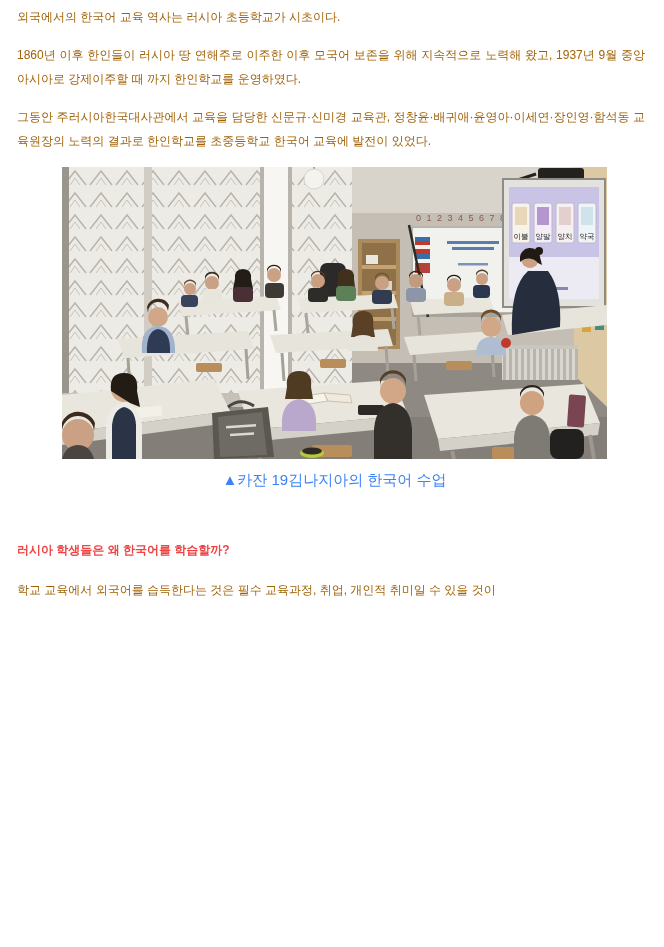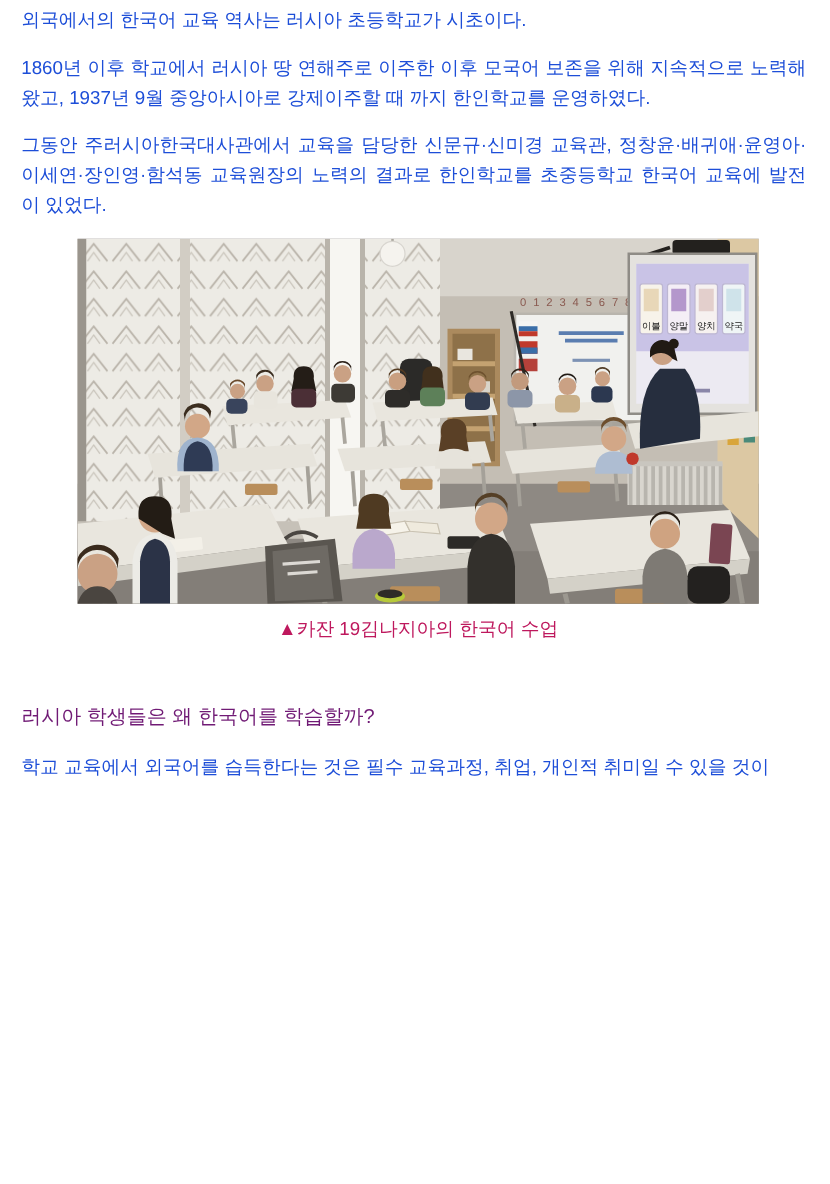--- a/index.html
+++ b/index.html
@@ -7,23 +7,23 @@
     width: 664px;
     height: 947px;
     background: #ffffff;
     overflow: hidden;
     font-family: "Liberation Sans", "DejaVu Sans", sans-serif;
   }
   .article {
     padding: 5px 19px 0 17px;
   }
   .para {
-    font-size: 15px;
+    font-size: 12px;
     line-height: 24px;
-    color: #1d4ed8;
+    color: #a16207;
     text-align: justify;
     margin: 0 0 14px 0;
     overflow-wrap: break-word;
     word-break: break-all;
   }
   .photo-figure {
     margin: 0 0 0 45px;
     padding: 0;
     width: 545px;
   }
@@ -31,43 +31,43 @@
     width: 545px;
     height: 292px;
     display: block;
     background: #8e8983;
   }
   .photo-caption {
     width: 545px;
     text-align: center;
     font-size: 15px;
     line-height: 18px;
-    color: #be185d;
+    color: #3b82f6;
     margin-top: 12px;
   }
   .section-heading {
-    font-size: 16px;
+    font-size: 12px;
     line-height: 24px;
-    font-weight: normal;
-    color: #701a75;
+    font-weight: bold;
+    color: #ef4444;
     margin: 49px 0 0 0;
   }
   .closing {
     margin-top: 16px;
     margin-bottom: 0;
   }
   svg text { font-family: "Liberation Sans", "DejaVu Sans", sans-serif; }
 </style>
 </head>
 <body>
 
 <article class="article">
 
   <p class="para">외국에서의 한국어 교육 역사는 러시아 초등학교가 시초이다.</p>
-  <p class="para">1860년 이후 학교에서 러시아 땅 연해주로 이주한 이후 모국어 보존을 위해 지속적으로 노력해 왔고, 1937년 9월 중앙아시아로 강제이주할 때 까지 한인학교를 운영하였다.</p>
+  <p class="para">1860년 이후 한인들이 러시아 땅 연해주로 이주한 이후 모국어 보존을 위해 지속적으로 노력해 왔고, 1937년 9월 중앙아시아로 강제이주할 때 까지 한인학교를 운영하였다.</p>
   <p class="para">그동안 주러시아한국대사관에서 교육을 담당한 신문규·신미경 교육관, 정창윤·배귀애·윤영아·이세연·장인영·함석동 교육원장의 노력의 결과로 한인학교를 초중등학교 한국어 교육에 발전이 있었다.</p>
 
   <figure class="photo-figure">
     <svg class="photo-frame" viewBox="0 0 545 292" xmlns="http://www.w3.org/2000/svg">
       <defs>
         <pattern id="chev" width="26" height="22" patternUnits="userSpaceOnUse">
           <path d="M2,18 L13,4 L24,18" fill="none" stroke="#b9b3a9" stroke-width="1.4"></path>
           <path d="M8,18 L13,11 L18,18" fill="none" stroke="#c7c2b9" stroke-width="1"></path>
         </pattern>
         <pattern id="radfins" width="6" height="40" patternUnits="userSpaceOnUse">

